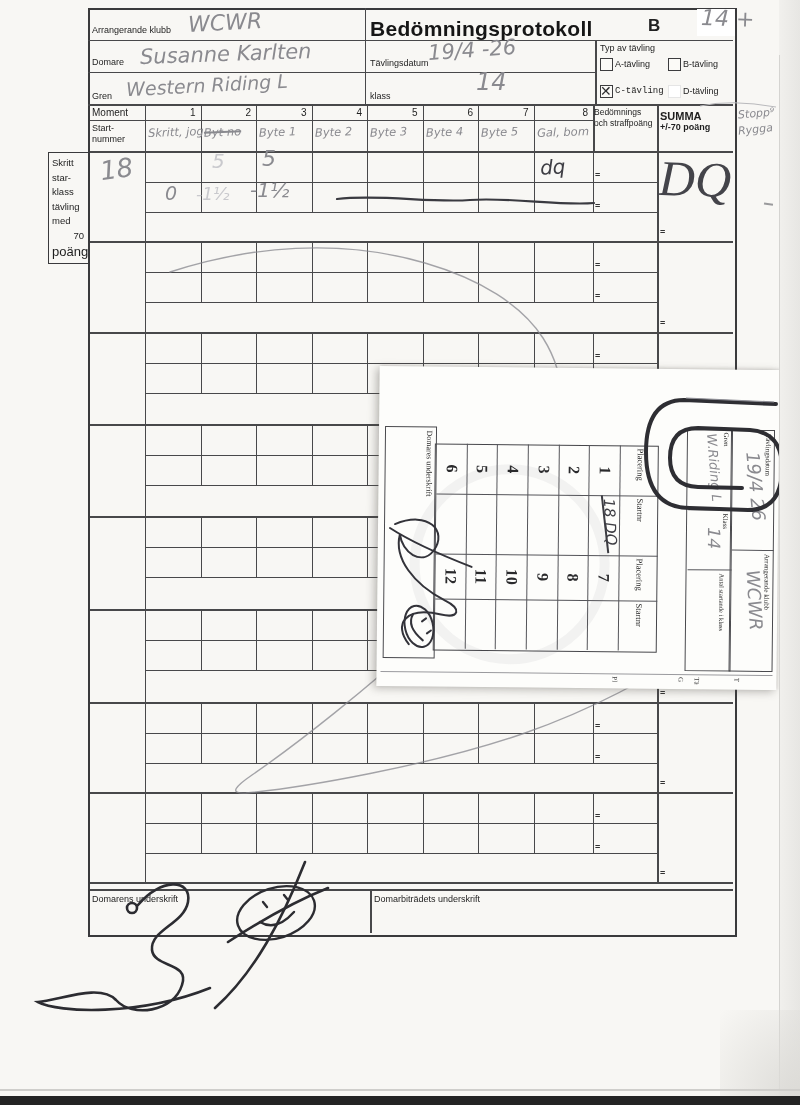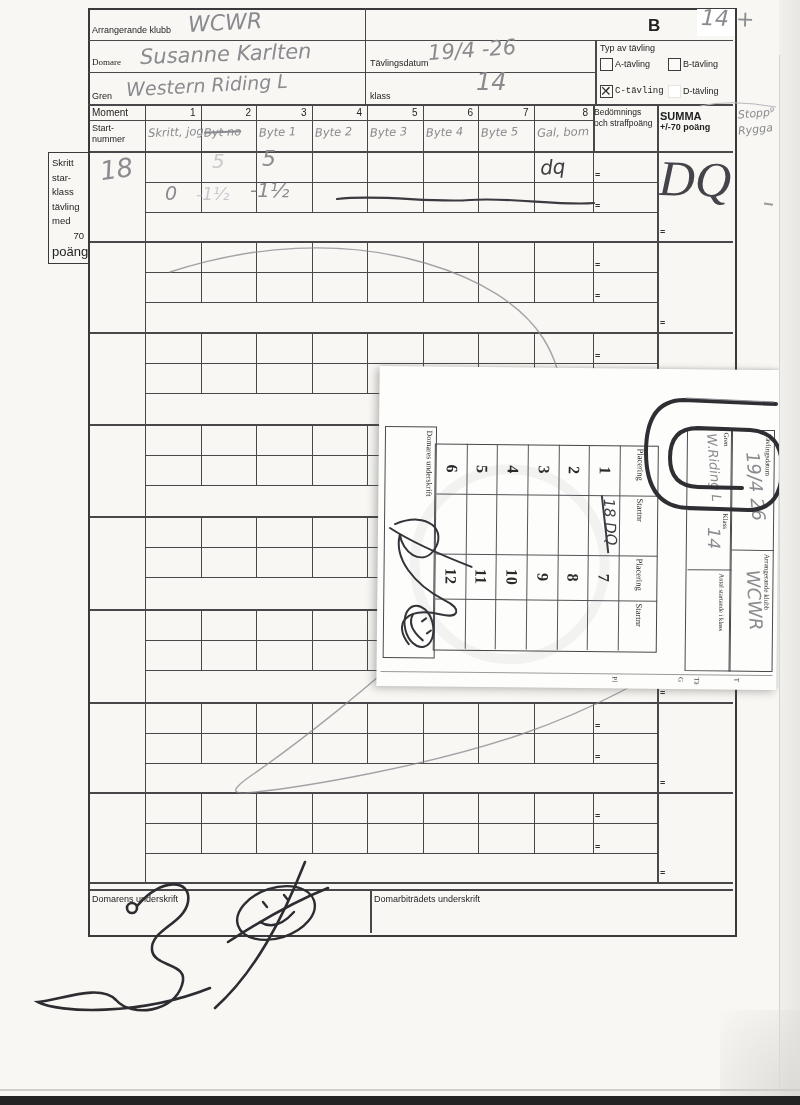--- a/index.html
+++ b/index.html
@@ -197,25 +197,26 @@
   <div class="abs" style="left:88px;top:8px;width:645px;height:925px;border:2px solid #3a3a3c;"></div>
 
   <div class="hl" style="left:88px;top:40px;width:645px;height:1px;"></div>
   <div class="hl" style="left:88px;top:72px;width:507px;height:1px;"></div>
   <div class="hl" style="left:88px;top:104px;width:645px;height:2px;"></div>
   <div class="vl" style="left:365px;top:8px;width:1px;height:97px;"></div>
   <div class="vl" style="left:595px;top:40px;width:1.5px;height:65px;"></div>
 
   <span class="pl" style="left:92px;top:25px;">Arrangerande klubb</span>
   <span class="hw" style="left:188px;top:12px;font-size:22px;transform:rotate(-3deg);">WCWR</span>
-  <span class="pl" style="left:92px;top:57px;font-family:Liberation Serif, serif;">Domare</span>
+  <span class="pl" style="left:92px;top:57px;">Domare</span>
   <span class="hw" style="left:140px;top:44px;font-size:21px;transform:rotate(-2deg);">Susanne Karlten</span>
   <span class="pl" style="left:92px;top:91px;">Gren</span>
   <span class="hw" style="left:126px;top:76px;font-size:19px;transform:rotate(-3deg);">Western Riding L</span>
 
+  <span class="title" style="left:370px;top:17px;">Bedömningsprotokoll</span>
   <span class="abs" style="left:648px;top:16px;font-size:17px;font-weight:bold;">B</span>
   <div class="abs" style="left:697px;top:9px;width:38px;height:27px;background:#ffffff;"></div>
   <span class="hw" style="left:701px;top:8px;font-size:22px;transform:rotate(2deg);">14 +</span>
 
   <span class="pl" style="left:370px;top:58px;">Tävlingsdatum</span>
   <span class="hw" style="left:428px;top:40px;font-size:21px;transform:rotate(-4deg);">19/4 -26</span>
   <span class="pl" style="left:370px;top:91px;">klass</span>
   <span class="hw" style="left:476px;top:70px;font-size:24px;">14</span>
 
   <span class="pl" style="left:600px;top:43px;">Typ av tävling</span>

